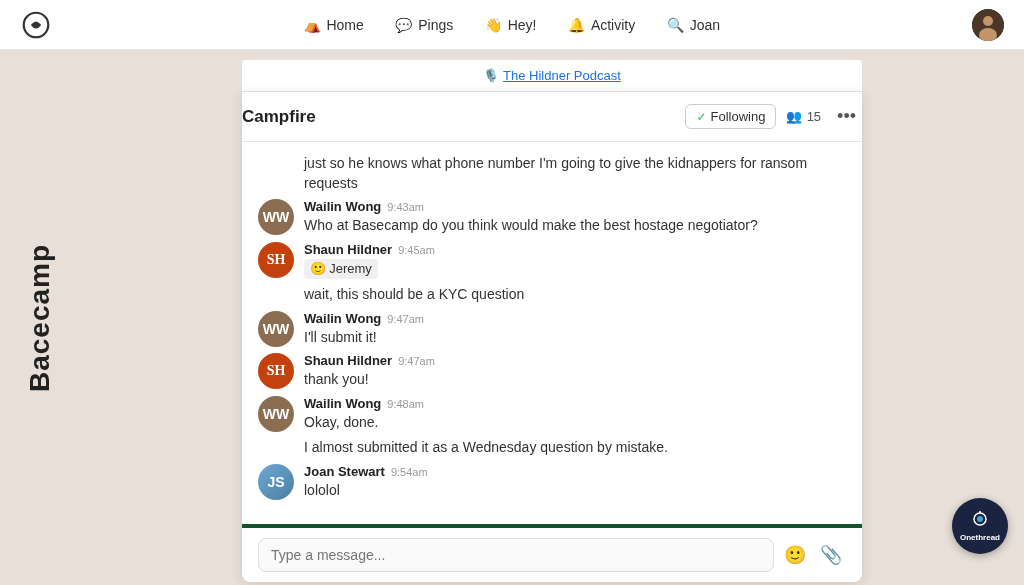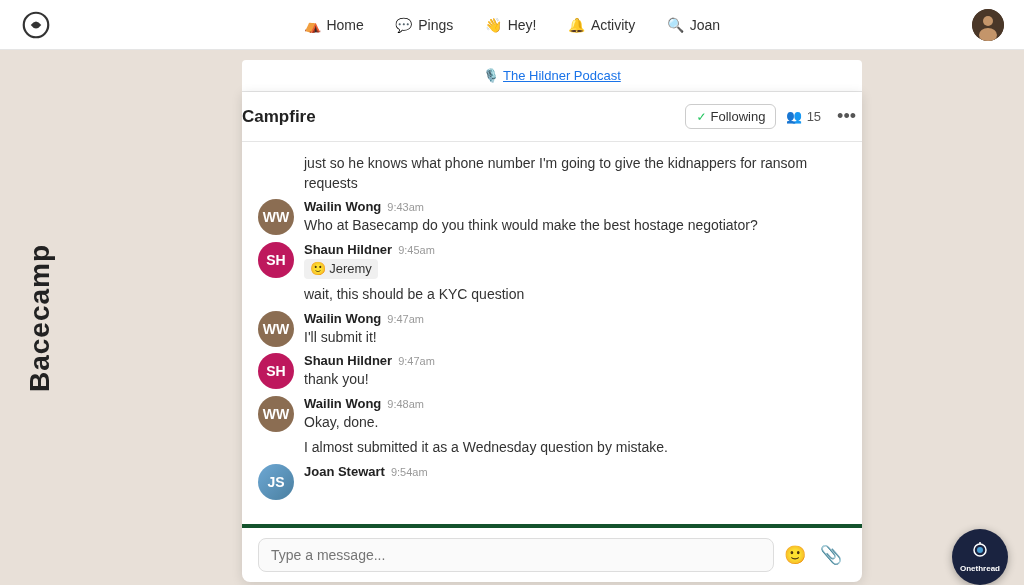--- a/index.html
+++ b/index.html
@@ -190,21 +190,21 @@
       border-radius: 50%;
       flex-shrink: 0;
       overflow: hidden;
       background: #ccc;
       display: flex; align-items: center; justify-content: center;
       font-size: 14px;
       font-weight: 600;
       color: #fff;
     }
     .avatar.wailin { background: #8b6d52; }
-    .avatar.shaun { background: #be185d; }
+    .avatar.shaun { background: #c2410c; font-family: Liberation Serif, serif; }
     .avatar.joan { background: linear-gradient(135deg, #6ea8d4, #4a7fa0); }
 
     .message-content { flex: 1; }
     .message-meta {
       display: flex;
       align-items: baseline;
       gap: 6px;
       margin-bottom: 2px;
     }
     .message-author {
@@ -267,21 +267,21 @@
       display: flex; align-items: center; justify-content: center;
       font-size: 18px;
       color: #999;
       cursor: pointer;
       border-radius: 4px;
     }
 
     
     .onethread-badge {
       position: absolute;
-      bottom: 0;
+      bottom: 31px;
       right: 16px;
       width: 56px;
       height: 56px;
       border-radius: 50%;
       background: #1a2340;
       display: flex;
       flex-direction: column;
       align-items: center;
       justify-content: center;
       cursor: pointer;
@@ -441,20 +441,21 @@
         <span>I almost submitted it as a Wednesday question by mistake.</span>
       </div>
 
       <div class="message-group">
         <div class="avatar joan">JS</div>
         <div class="message-content">
           <div class="message-meta">
             <span class="message-author">Joan Stewart</span>
             <span class="message-time">9:54am</span>
           </div>
+          <div class="message-text">lololol</div>
         </div>
       </div>
 
     </div>
 
     <div class="chat-input-area">
       <input type="text" class="chat-input" placeholder="Type a message..." style="">
       <div class="input-actions">
         <div class="input-icon-btn">
           <span>🙂</span>

